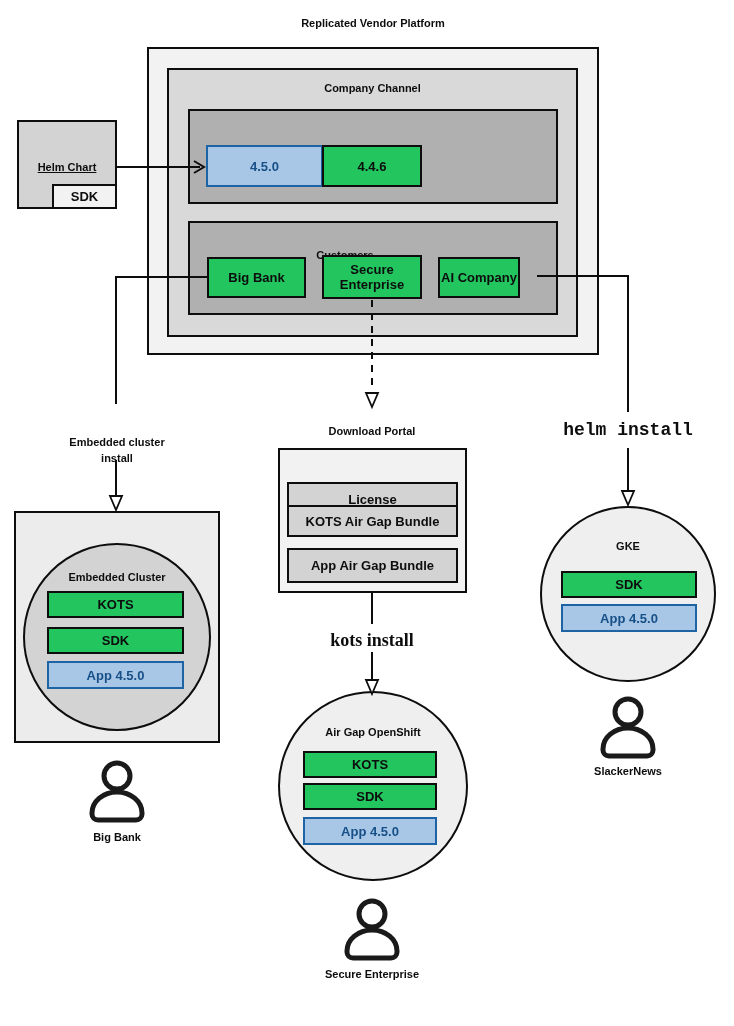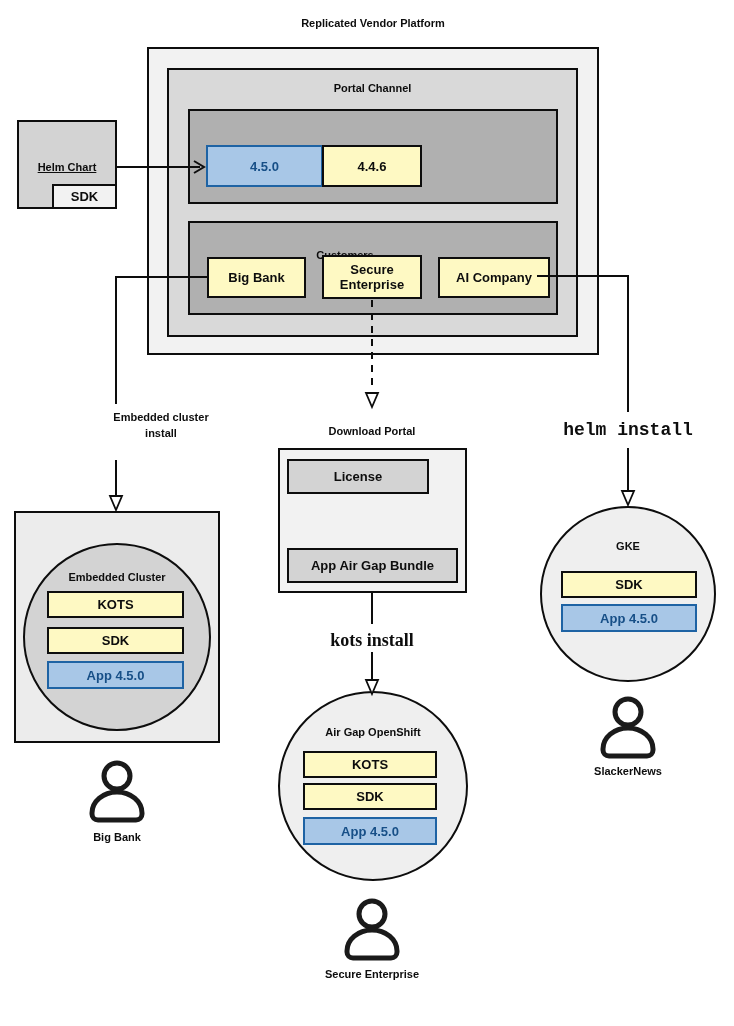--- a/index.html
+++ b/index.html
@@ -1,21 +1,21 @@
 <!DOCTYPE html>
 <html style="--highlight-fill: #a8c7e7; --highlight-stroke: #1e63a4; --highlight-text: #174f87; --outer-gray: #f2f2f2; --mid-gray: #d9d9d9; --dark-gray: #b0b0b0; --panel-gray: #d3d3d3; --circle-gray: #efefef; --vm-gray: #ececec;"><head>
 <meta charset="utf-8">
 <style>
   html,body{margin:0;padding:0;background:#fff;}
   .canvas{position:relative;width:734px;height:1026px;background:#fff;
           font-family:"Liberation Sans","DejaVu Sans",sans-serif;overflow:hidden;}
   .abs{position:absolute;box-sizing:border-box;}
   .rect{border:2px solid #0d0d0d;}
   .lbl{font-weight:bold;font-size:11px;color:#0d0d0d;text-align:center;line-height:16px;}
-  .item{border:2px solid #0d0d0d;background:#fef9c3;display:flex;align-items:center;justify-content:center;
+  .item{border:2px solid #0d0d0d;background:#22c55e;display:flex;align-items:center;justify-content:center;
         font-weight:bold;font-size:13px;color:#0d0d0d;text-align:center;line-height:15px;}
   .blue{background:var(--highlight-fill,#a8c7e7);border-color:var(--highlight-stroke,#1e63a4);
         color:var(--highlight-text,#174f87);}
   .gray-item{background:var(--panel-gray,#d3d3d3);}
   .mono{font-family:"Liberation Mono","DejaVu Sans Mono",monospace;font-weight:bold;font-size:18px;color:#0d0d0d;text-align:center;}
   .circle{border:2px solid #0d0d0d;border-radius:50%;}
   .overlay{position:absolute;left:0;top:0;pointer-events:none;}
   .ln{stroke:#0d0d0d;stroke-width:2;fill:none;}
   .dash{stroke-dasharray:7 6;}
   .ah{fill:#ffffff;stroke:#0d0d0d;stroke-width:1.8;}
@@ -24,49 +24,50 @@
 </head>
 <body>
 
 <div class="canvas">
 
   <div class="abs lbl" style="left:147px;top:15px;width:452px;">Replicated Vendor Platform</div>
 
   <div class="abs rect" style="left:147px;top:47px;width:452px;height:308px;background:var(--outer-gray,#f2f2f2);"></div>
 
   <div class="abs rect" style="left:167px;top:68px;width:411px;height:269px;background:var(--mid-gray,#d9d9d9);"></div>
-  <div class="abs lbl" style="left:167px;top:80px;width:411px;">Portal Channel</div>
+  <div class="abs lbl" style="left:167px;top:80px;width:411px;">Company Channel</div>
 
   <div class="abs rect" style="left:188px;top:109px;width:370px;height:95px;background:var(--dark-gray,#b0b0b0);"></div>
   <div class="abs item blue" style="left:206px;top:145px;width:117px;height:42px;">4.5.0</div>
   <div class="abs item" style="left:322px;top:145px;width:100px;height:42px;">4.4.6</div>
 
   <div class="abs rect" style="left:188px;top:221px;width:370px;height:94px;background:var(--dark-gray,#b0b0b0);"></div>
   <div class="abs lbl" style="left:188px;top:247px;width:314px;">Customers</div>
   <div class="abs item" style="left:207px;top:257px;width:99px;height:41px;">Big Bank</div>
   <div class="abs item" style="left:322px;top:255px;width:100px;height:44px;">Secure Enterprise</div>
-  <div class="abs item" style="left:438px;top:257px;width:112px;height:41px;">AI Company</div>
+  <div class="abs item" style="left:438px;top:257px;width:82px;height:41px;">AI Company</div>
 
   <div class="abs rect" style="left:17px;top:120px;width:100px;height:89px;background:var(--panel-gray,#d3d3d3);"></div>
   <div class="abs lbl" style="left:17px;top:159px;width:100px;text-decoration:underline;">Helm Chart</div>
   <div class="abs item" style="left:52px;top:184px;width:65px;height:25px;background:var(--outer-gray,#f2f2f2);">SDK</div>
 
-  <div class="abs lbl" style="left:57px;top:409px;width:120px;margin-left:44px;">Embedded cluster install</div>
+  <div class="abs lbl" style="left:57px;top:434px;width:120px;">Embedded cluster install</div>
 
   <div class="abs rect" style="left:14px;top:511px;width:206px;height:232px;background:var(--vm-gray,#ececec);"></div>
   <div class="abs circle" style="left:23px;top:543px;width:188px;height:188px;background:var(--panel-gray,#d3d3d3);"></div>
   <div class="abs lbl" style="left:23px;top:569px;width:188px;">Embedded Cluster</div>
   <div class="abs item" style="left:47px;top:591px;width:137px;height:27px;">KOTS</div>
   <div class="abs item" style="left:47px;top:627px;width:137px;height:27px;">SDK</div>
   <div class="abs item blue" style="left:47px;top:661px;width:137px;height:28px;">App 4.5.0</div>
   <div class="abs lbl" style="left:67px;top:829px;width:100px;">Big Bank</div>
 
   <div class="abs lbl" style="left:302px;top:423px;width:140px;">Download Portal</div>
   <div class="abs rect" style="left:278px;top:448px;width:189px;height:145px;background:var(--outer-gray,#f2f2f2);"></div>
-  <div class="abs item gray-item" style="left:287px;top:459px;width:142px;height:35px;">License</div>
+  <div class="abs item gray-item" style="left:287px;top:482px;width:171px;height:35px;">License</div>
+  <div class="abs item gray-item" style="left:287px;top:505px;width:171px;height:32px;">KOTS Air Gap Bundle</div>
   <div class="abs item gray-item" style="left:287px;top:548px;width:171px;height:35px;">App Air Gap Bundle</div>
   <div class="abs mono" style="left:302px;top:630px;width:140px;font-family:Liberation Serif, serif;">kots install</div>
 
   <div class="abs circle" style="left:278px;top:691px;width:190px;height:190px;background:var(--circle-gray,#efefef);"></div>
   <div class="abs lbl" style="left:278px;top:724px;width:190px;">Air Gap OpenShift</div>
   <div class="abs item" style="left:303px;top:751px;width:134px;height:27px;">KOTS</div>
   <div class="abs item" style="left:303px;top:783px;width:134px;height:27px;">SDK</div>
   <div class="abs item blue" style="left:303px;top:817px;width:134px;height:28px;">App 4.5.0</div>
   <div class="abs lbl" style="left:322px;top:966px;width:100px;">Secure Enterprise</div>
 

